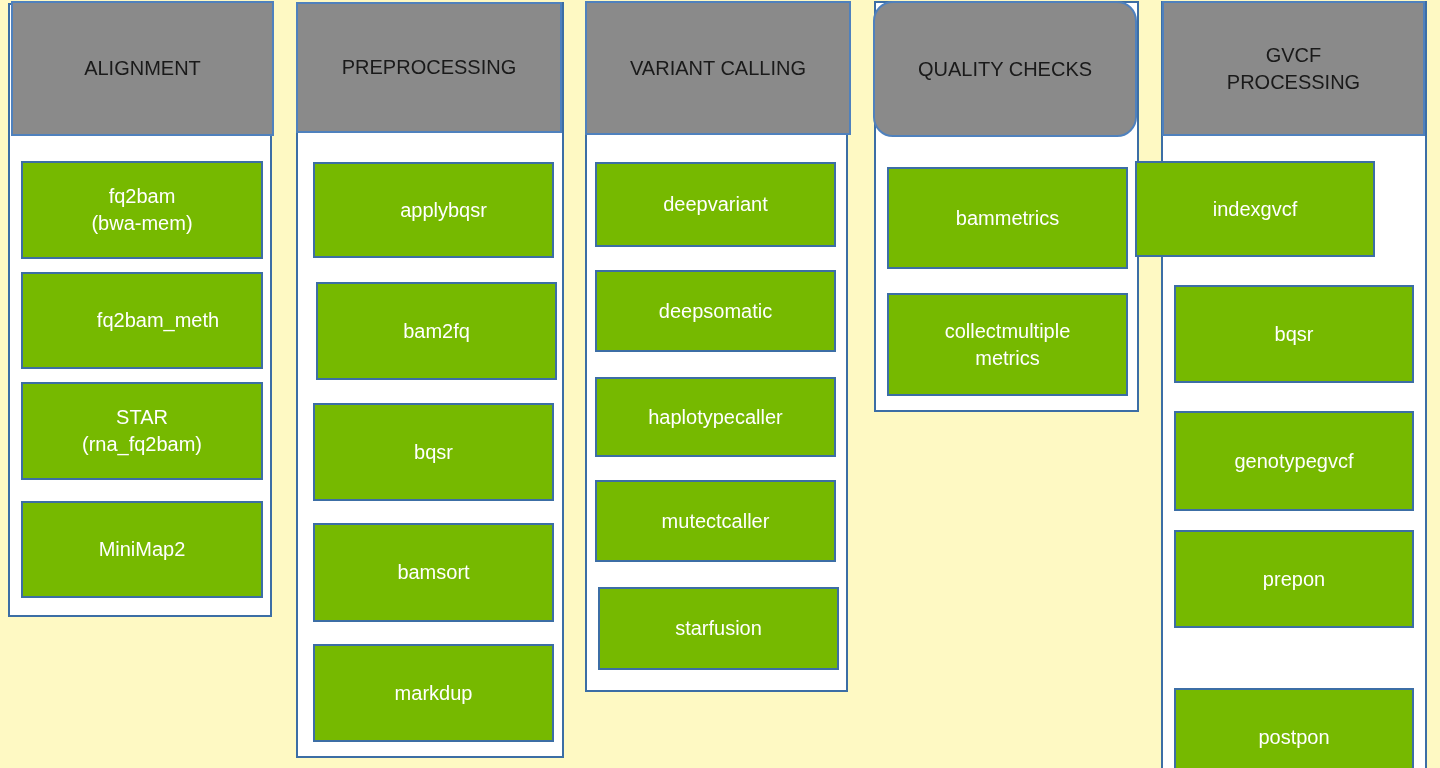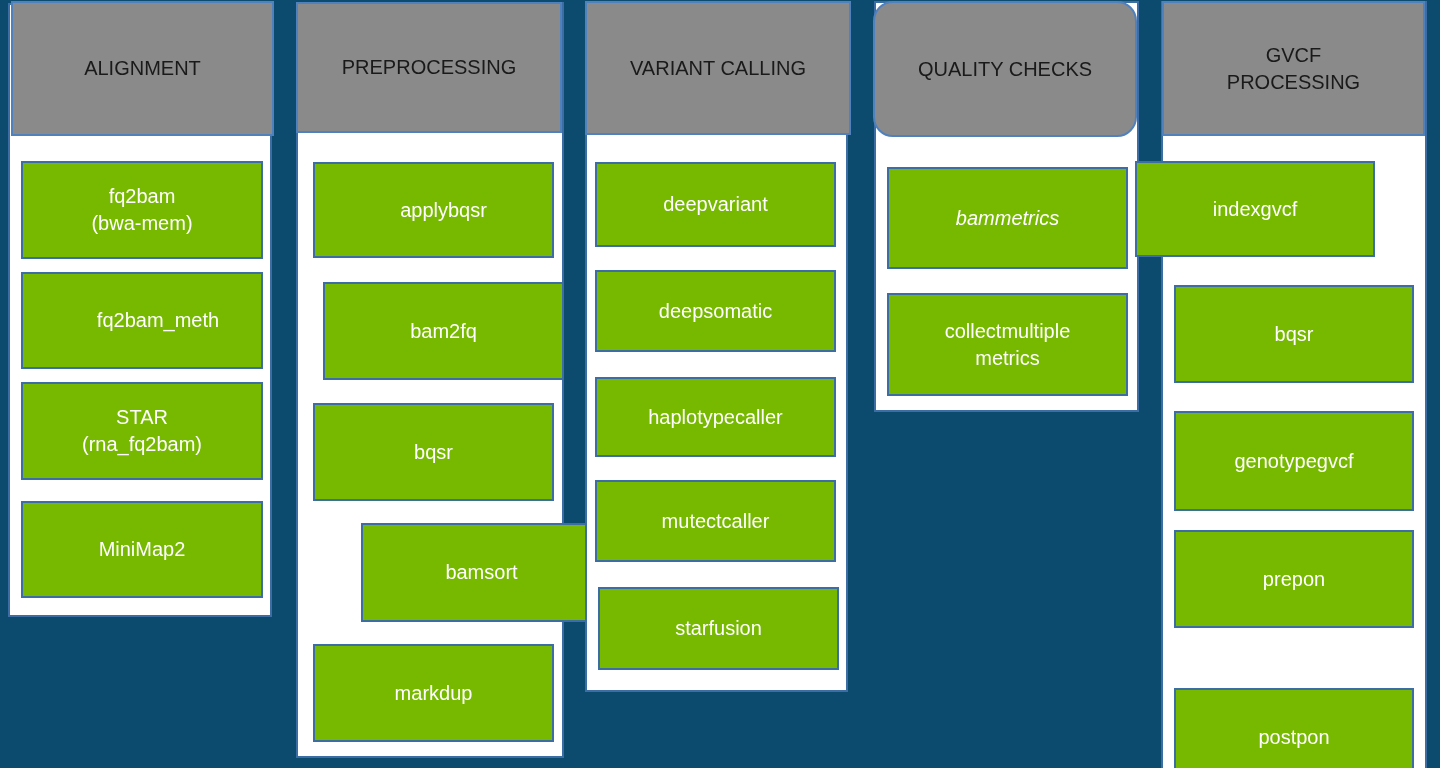--- a/index.html
+++ b/index.html
@@ -8,21 +8,21 @@
     width: 1440px;
     height: 768px;
     background: #ffffff;
     overflow: hidden;
     font-family: "Liberation Sans", sans-serif;
   }
   .canvas {
     position: relative;
     width: 1440px;
     height: 768px;
-    background: #0c4a6e;
+    background: #fef9c3;
   }
   .col-frame {
     position: absolute;
     border: 2px solid #3c6ea5;
     background: #ffffff;
     box-sizing: border-box;
   }
   .col-header {
     position: absolute;
     background: #8a8a8a;
@@ -62,36 +62,36 @@
   <div class="tool-box" style="left:21px; top:161px; width:242px; height:98px;">fq2bam
 (bwa-mem)</div>
   <div class="tool-box" style="left:21px; top:272px; width:242px; height:97px;padding-left:32px;">fq2bam_meth</div>
   <div class="tool-box" style="left:21px; top:382px; width:242px; height:98px;">STAR
 (rna_fq2bam)</div>
   <div class="tool-box" style="left:21px; top:501px; width:242px; height:97px;">MiniMap2</div>
 
   <div class="col-frame" style="left:296px; top:2px; width:268px; height:756px;"></div>
   <div class="col-header" style="left:296px; top:2px; width:266px; height:131px;">PREPROCESSING</div>
   <div class="tool-box" style="left:313px; top:162px; width:241px; height:96px;padding-left:20px;">applybqsr</div>
-  <div class="tool-box" style="left:323px; top:282px; width:241px; height:98px;text-align:center;">bam2fq</div>
+  <div class="tool-box" style="left:316px; top:282px; width:241px; height:98px;text-align:center;">bam2fq</div>
   <div class="tool-box" style="left:313px; top:403px; width:241px; height:98px;">bqsr</div>
-  <div class="tool-box" style="left:313px; top:523px; width:241px; height:99px;margin-left:48px;">bamsort</div>
+  <div class="tool-box" style="left:313px; top:523px; width:241px; height:99px;">bamsort</div>
   <div class="tool-box" style="left:313px; top:644px; width:241px; height:98px;">markdup</div>
 
   <div class="col-frame" style="left:585px; top:1px; width:263px; height:691px;"></div>
   <div class="col-header" style="left:585px; top:1px; width:266px; height:134px;">VARIANT CALLING</div>
   <div class="tool-box" style="left:595px; top:162px; width:241px; height:85px;">deepvariant</div>
   <div class="tool-box" style="left:595px; top:270px; width:241px; height:82px;">deepsomatic</div>
   <div class="tool-box" style="left:595px; top:377px; width:241px; height:80px;">haplotypecaller</div>
   <div class="tool-box" style="left:595px; top:480px; width:241px; height:82px;">mutectcaller</div>
   <div class="tool-box" style="left:598px; top:587px; width:241px; height:83px;">starfusion</div>
 
   <div class="col-frame" style="left:874px; top:1px; width:265px; height:411px;"></div>
   <div class="col-header" style="left:873px; top:1px; width:264px; height:136px;border-radius:20px;">QUALITY CHECKS</div>
-  <div class="tool-box" style="left:887px; top:167px; width:241px; height:102px;font-style:italic;">bammetrics</div>
+  <div class="tool-box" style="left:887px; top:167px; width:241px; height:102px;">bammetrics</div>
   <div class="tool-box" style="left:887px; top:293px; width:241px; height:103px;">collectmultiple
 metrics</div>
 
   <div class="col-frame" style="left:1161px; top:1px; width:266px; height:780px;"></div>
   <div class="col-header" style="left:1162px; top:1px; width:263px; height:135px;">GVCF
 PROCESSING</div>
   <div class="tool-box" style="left:1135px; top:161px; width:240px; height:96px;">indexgvcf</div>
   <div class="tool-box" style="left:1174px; top:285px; width:240px; height:98px;">bqsr</div>
   <div class="tool-box" style="left:1174px; top:411px; width:240px; height:100px;">genotypegvcf</div>
   <div class="tool-box" style="left:1174px; top:530px; width:240px; height:98px;">prepon</div>

